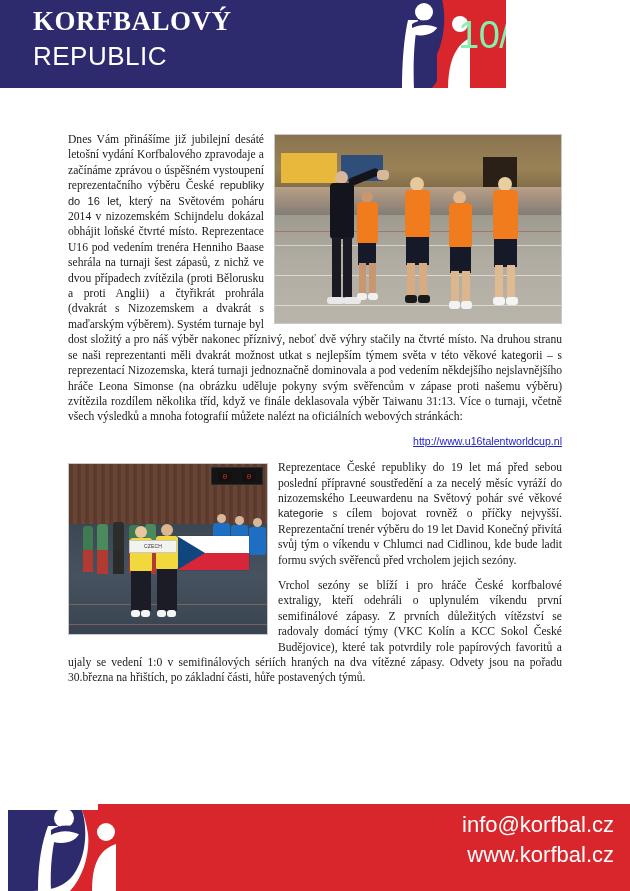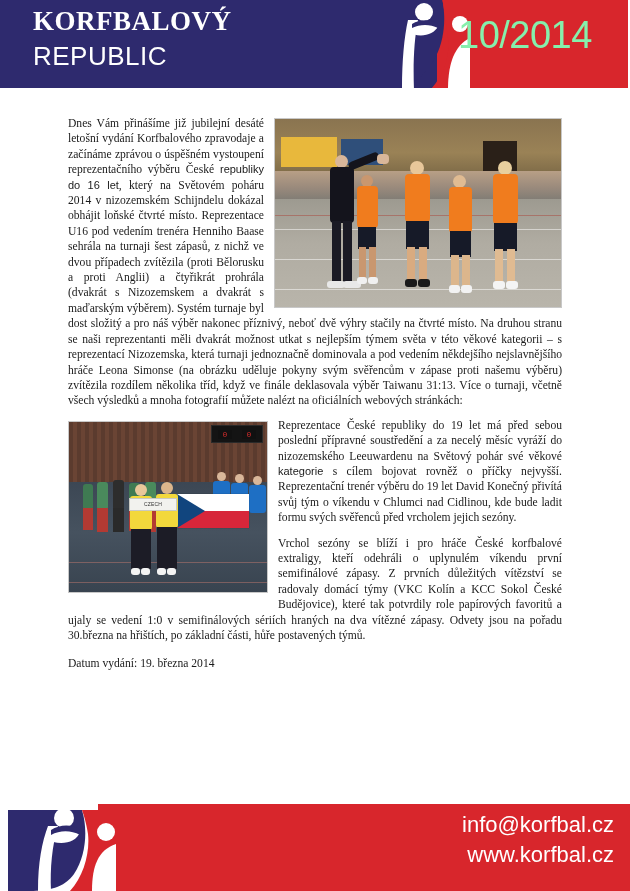--- a/index.html
+++ b/index.html
@@ -12,21 +12,21 @@
     height: 891px;
     position: relative;
     overflow: hidden;
     font-family: "Liberation Serif", serif;
   }
 
   
   #masthead {
     position: absolute;
     left: 0; top: 0;
-    width: 628px; height: 88px;
+    width: 506px; height: 88px;
     background: #2e2a6e;
     overflow: hidden;
   }
   #masthead-red {
     position: absolute;
     left: 437px; top: 0;
     width: 193px; height: 88px;
     background: #d8262c;
   }
   .mast-title {
@@ -69,21 +69,21 @@
   #content {
     position: absolute;
     left: 0; top: 88px;
     width: 630px;
     height: 712px;
     background: #ffffff;
   }
   #article {
     position: absolute;
     left: 68px;
-    top: 28px;
+    top: 44px;
     width: 494px;
   }
   .para {
     margin: 0 0 9px 0;
     font-size: 11.6px;
     line-height: 15.4px;
     text-align: justify;
     color: #1a1a1a;
   }
   .para:last-child { margin-bottom: 0; }
@@ -330,20 +330,21 @@
         <div class="fig-legs" style="left:3px;top:62px;width:23px;height:28px;background:#161a28;"></div>
         <div class="fig-legs" style="left:4px;top:88px;width:8px;height:34px;background:#e0bb92;"></div>
         <div class="fig-legs" style="left:16px;top:88px;width:8px;height:34px;background:#e0bb92;"></div>
         <div class="fig-body" style="left:2px;top:120px;width:12px;height:8px;background:#f4f4f4;border-radius:3px;"></div>
         <div class="fig-body" style="left:15px;top:120px;width:12px;height:8px;background:#f4f4f4;border-radius:3px;"></div>
       </div>
     </div>
 
     <p class="para"><span>Dnes Vám přinášíme již jubilejní desáté letošní vydání Korfbalového zpravodaje a začínáme zprávou o úspěšném vystoupení reprezentačního výběru České </span><span class="sans-bit">republiky do 16 let</span><span>, který na Světovém poháru 2014 v nizozemském Schijndelu dokázal obhájit loňské čtvrté místo. Reprezentace U16 pod vedením trenéra Henniho Baase sehrála na turnaji šest zápasů, z nichž ve dvou případech zvítězila (proti Bělorusku a proti Anglii) a čtyřikrát prohrála (dvakrát s Nizozemskem a dvakrát s maďarským výběrem). Systém turnaje byl dost složitý a pro náš výběr nakonec příznivý, neboť dvě výhry stačily na čtvrté místo. Na druhou stranu se naši reprezentanti měli dvakrát možnost utkat s nejlepším týmem světa v této věkové kategorii – s reprezentací Nizozemska, která turnaji jednoznačně dominovala a pod vedením někdejšího nejslavnějšího hráče Leona Simonse (na obrázku uděluje pokyny svým svěřencům v zápase proti našemu výběru) zvítězila rozdílem několika tříd, když ve finále deklasovala výběr Taiwanu 31:13. Více o turnaji, včetně všech výsledků a mnoha fotografií můžete nalézt na oficiálních webových stránkách:</span></p>
 
+    <p class="para" style="text-align:right;margin-bottom:11px;"><a class="weblink" href="#">http://www.u16talentworldcup.nl</a></p>
 
     <div class="photo" id="photo-parade">
       <div class="ph2-wall"></div>
       <div class="ph2-score">
         <div class="sc" style="left:6px;">0</div>
         <div class="sc" style="left:30px;">0</div>
       </div>
       <div class="ph2-floor"></div>
       <div class="ph2-line" style="left:0;top:140px;width:200px;"></div>
       <div class="ph2-line" style="left:0;top:160px;width:200px;"></div>
@@ -388,21 +389,20 @@
       </div>
 
       <div class="ph2-sign">CZECH REPUBLIC</div>
     </div>
 
     <p class="para"><span>Reprezentace České republiky do 19 let má před sebou poslední přípravné soustředění a za necelý měsíc vyráží do nizozemského Leeuwardenu na Světový pohár své věkové </span><span class="sans-bit">kategorie</span><span> s cílem bojovat rovněž o příčky nejvyšší. Reprezentační trenér výběru do 19 let David Konečný přivítá svůj tým o víkendu v Chlumci nad Cidlinou, kde bude ladit formu svých svěřenců před vrcholem jejich sezóny.</span></p>
 
     <p class="para spaced-top">Vrchol sezóny se blíží i pro hráče České korfbalové extraligy, kteří odehráli o uplynulém víkendu první semifinálové zápasy. Z prvních důležitých vítězství se radovaly domácí týmy (VKC Kolín a KCC Sokol České Budějovice), které tak potvrdily role papírových favoritů a ujaly se vedení 1:0 v semifinálových sériích hraných na dva vítězné zápasy. Odvety jsou na pořadu 30.března na hřištích, po základní části, hůře postavených týmů.</p>
 
 
-    <div id="date-line">Datum vydání: 19. března 2014</div>
   </div>
 </div>
 
 <div id="footer">
   <div id="footer-red"></div>
 
   <svg id="footer-logo" viewBox="0 0 140 91" xmlns="http://www.w3.org/2000/svg">
     <path d="M-10 10 H74 C80 30 78 56 66 74 C56 88 40 91 22 91 H-10 Z" fill="#2e2a6e"></path>
     <path d="M74 10 H150 V91 H62 C76 76 82 52 80 34 C78 22 76 16 74 10 Z" fill="#d8262c"></path>
     <path d="M30 91 C30 62 34 42 40 26 L50 26 C44 46 42 68 43 91 Z" fill="#ffffff"></path>

